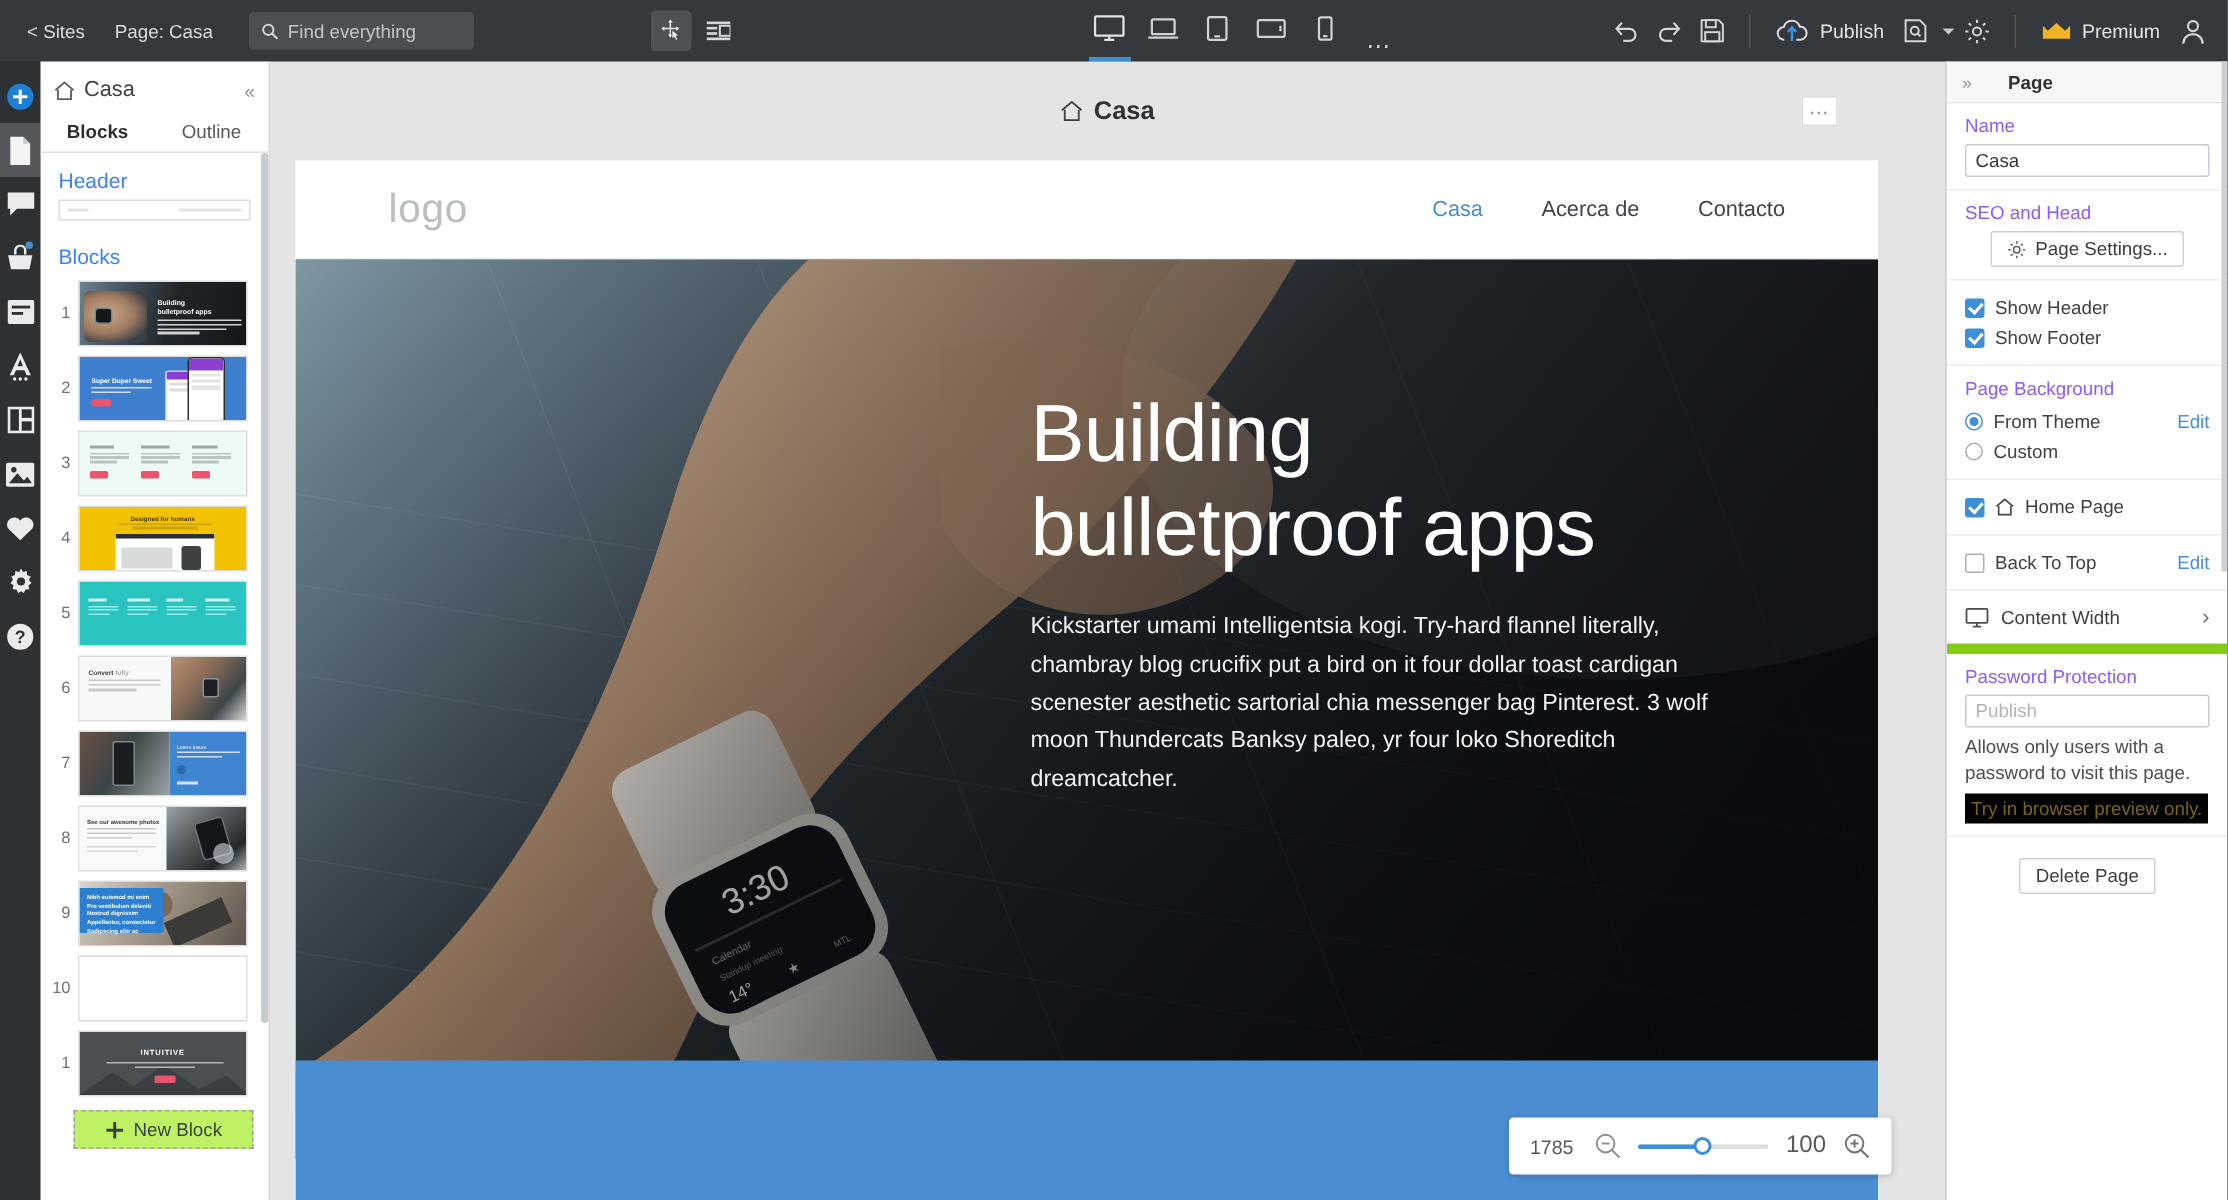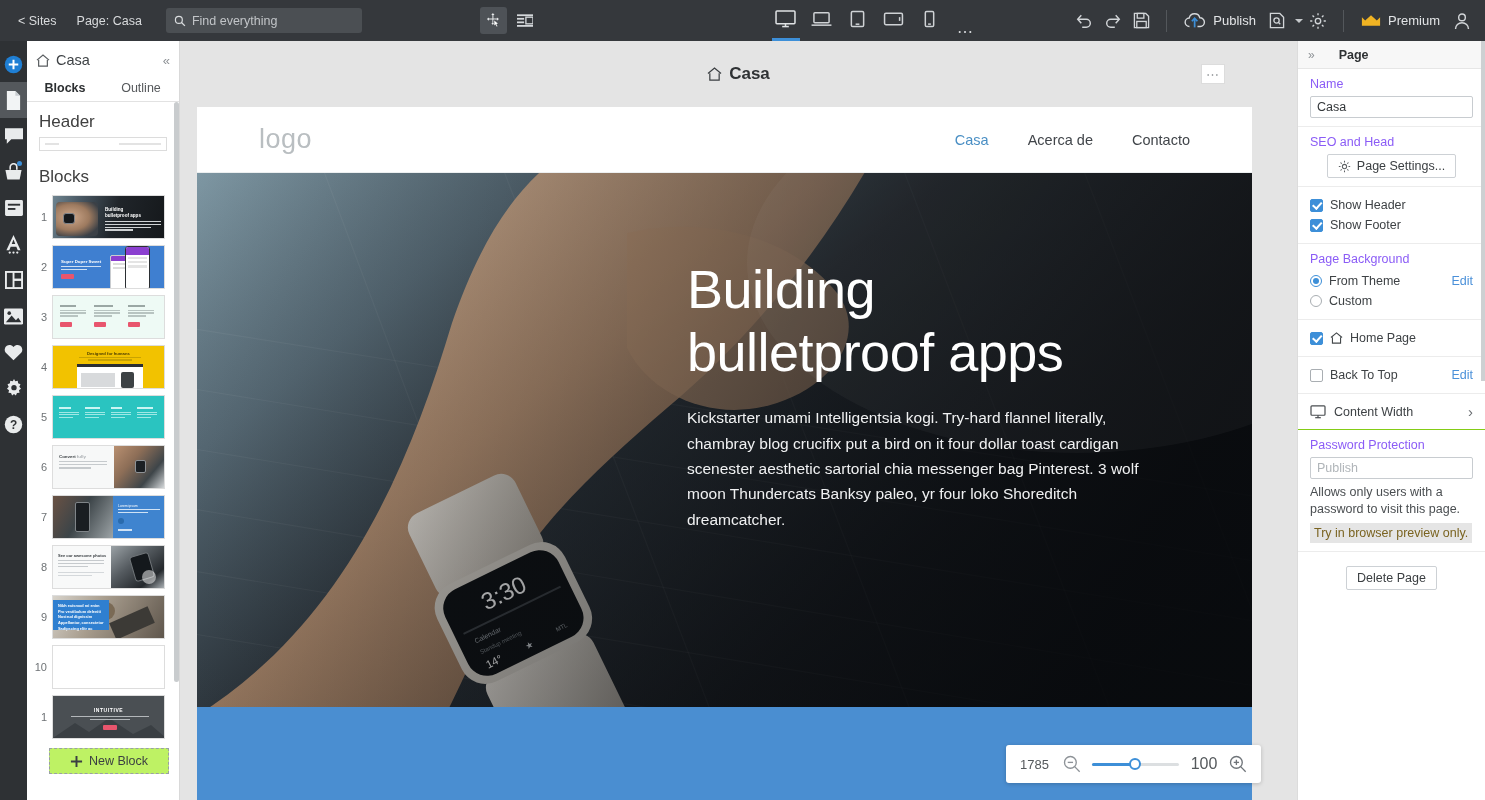--- a/index.html
+++ b/index.html
@@ -13,21 +13,21 @@
   
   #toolbar {
     position: absolute; left: 0; top: 0; width: 1485px; height: 41px;
     background: #35383c; display: flex; align-items: center;
     color: #d8dadc; font-size: 12.5px; user-select: none;
   }
   .tb-link { color: #d9dbdd; padding: 0 10px; white-space: nowrap; }
   #sites-link { margin-left: 8px; font-size: 12.5px; }
   #page-label { font-size: 12.5px; }
   #search-box {
-    margin-left: 14px; width: 196px; height: 25px; background: #4b4f53;
+    margin-left: 14px; width: 150px; height: 25px; background: #4b4f53;
     border-radius: 3px; display: flex; align-items: center; padding: 0 8px;
     gap: 6px;
   }
   #search-box .ph { color: #c2c5c8; font-size: 12.5px; }
   .tb-spacer { flex: 1; }
   .tb-icon-btn {
     width: 27px; height: 27px; display: flex; align-items: center;
     justify-content: center; border-radius: 3px; color: #d2d5d8;
   }
   .tb-icon-btn.active { background: #4e5257; }
@@ -92,21 +92,21 @@
   }
   .lp-tab {
     flex: 1; text-align: center; font-size: 12.5px; color: #56595c;
     line-height: 26px; height: 27px;
   }
   .lp-tab.active { font-weight: bold; color: #2c2f31; }
   #lp-scroll {
     flex: 1; overflow: hidden; padding: 0 0 0 0; position: relative;
   }
   .lp-section-label {
-    font-size: 17px; color: #404040; padding: 10px 12px 5px 12px;
+    font-size: 14px; color: #3b82f6; padding: 10px 12px 5px 12px;
   }
   #header-strip {
     margin: 0 12px 6px 12px; height: 14px; border: 1px solid #dcdcdc;
     background: #fff; display: flex; align-items: center;
     justify-content: space-between; padding: 0 5px;
   }
   #header-strip i {
     display: block; height: 2px; background: #e3e3e3;
   }
   .blk-row {
@@ -247,27 +247,27 @@
     background: #fff; display: flex; align-items: center; justify-content: center;
     flex-shrink: 0;
   }
   .radio.on { border: 1px solid #3d8fd8; }
   .radio.on::after {
     content: ""; width: 6px; height: 6px; border-radius: 50%; background: #3d8fd8;
   }
   .edit-link { margin-left: auto; color: #4a90d9; font-size: 12.5px; }
   .rp-nav-row {
     display: flex; align-items: center; gap: 8px; padding: 9px 12px;
-    border-bottom: 1px solid #84cc16;
+    border-bottom: 7px solid #84cc16;
     justify-content: space-between;
   }
   .chev-r { margin-left: auto; color: #6a6e72; font-size: 15px; }
   #pw-note { font-size: 12.5px; color: #4a4e51; line-height: 1.33; margin-top: 5px; }
   #pw-warn {
-    margin-top: 6px; background: #e5e5e5; color: #7a6320; font-size: 12.5px;
+    margin-top: 6px; background: #000000; color: #7a6320; font-size: 12.5px;
     padding: 3px 4px; display: inline-block;
   }
   #delete-wrap { padding: 14px 12px; display: flex; justify-content: center; }
   #rp-scrollbar {
     position: absolute; right: 0; top: 0; width: 4px; height: 340px;
     background: #cdd0d2;
   }
   svg { display: block; }
 </style>
 </head>

